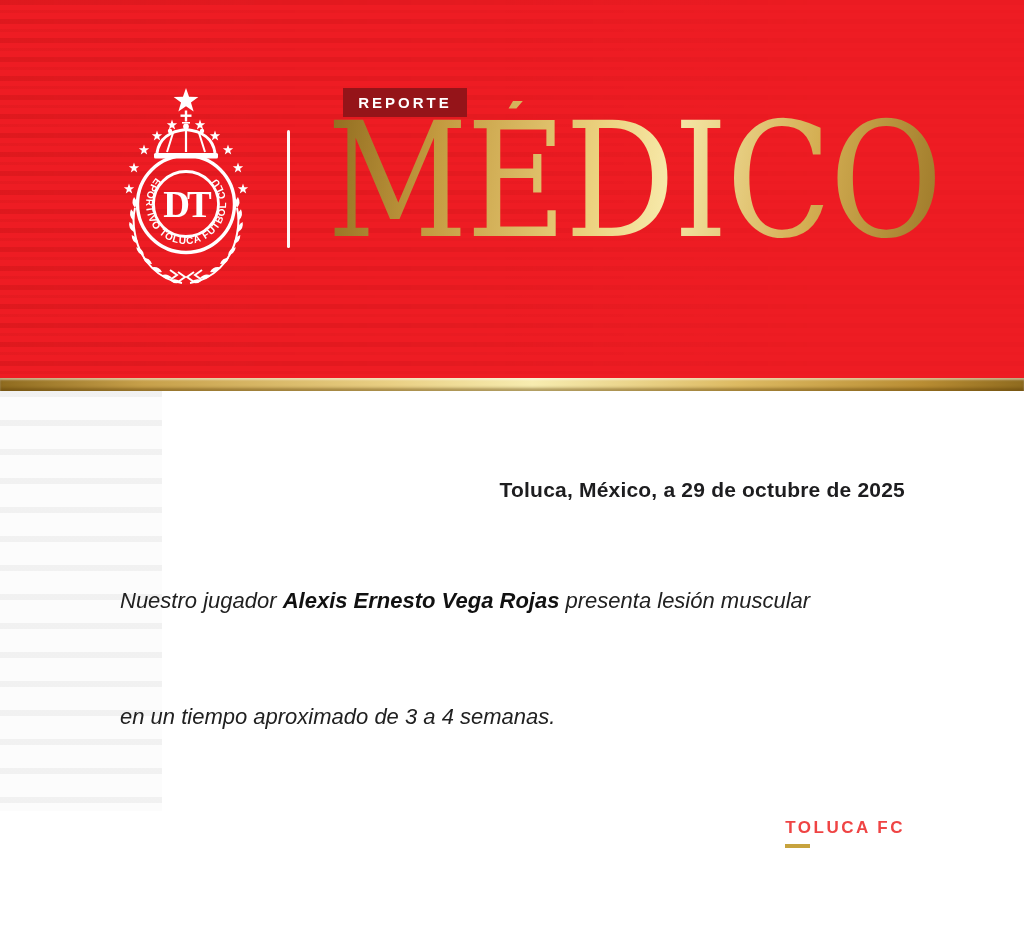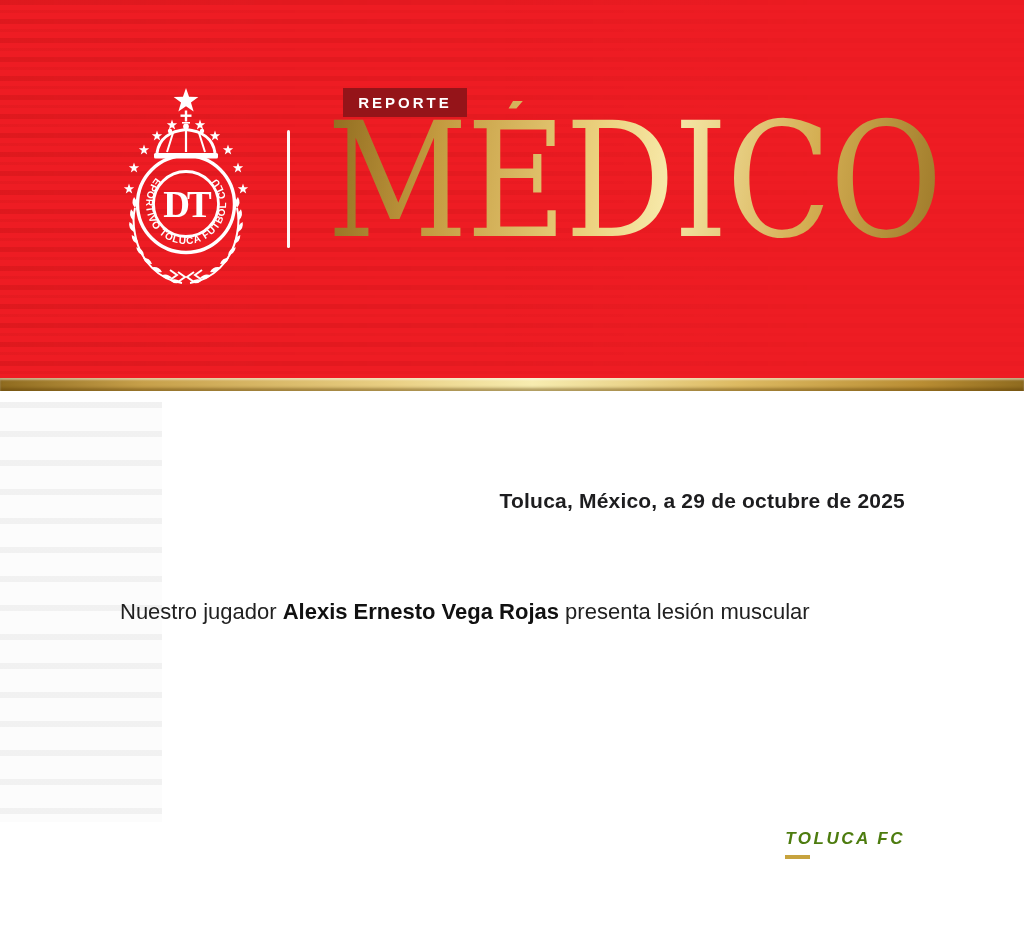--- a/index.html
+++ b/index.html
@@ -32,41 +32,41 @@
          transform:scaleX(0.86);transform-origin:left top;white-space:nowrap;
          background:linear-gradient(100deg,#8f6b1f 0%,#c39a3f 18%,#ecd27f 44%,#f6e8a8 55%,#d4ae52 78%,#9c7828 100%);
          -webkit-background-clip:text;background-clip:text;color:transparent;}
 
   
   .gold-bar{width:100%;height:13px;
     background:linear-gradient(90deg,#8f6b1f 0%,#c7a04a 14%,#e9cf83 38%,#f7ecb0 52%,#ddba62 72%,#b98d33 90%,#8f6b1f 100%);
     box-shadow:inset 0 2px 2px rgba(255,255,255,.45), inset 0 -3px 3px rgba(90,60,5,.45);}
 
   
-  .content{position:relative;width:100%;height:420px;background:#ffffff;margin-top:11px;}
+  .content{position:relative;width:100%;height:420px;background:#ffffff;}
   .left-texture{position:absolute;left:0;top:0;bottom:0;width:162px;
     background:
       repeating-linear-gradient(180deg,
         rgba(0,0,0,0.045) 0px, rgba(0,0,0,0.045) 6px,
         rgba(0,0,0,0.00) 6px, rgba(0,0,0,0.00) 29px),
       rgba(0,0,0,0.012);}
 
   .dateline{position:absolute;top:478px;right:119px;margin:0;
             font-size:21px;font-weight:bold;color:#1d1d1f;letter-spacing:.2px;}
   
   .dateline{top:87px;}
 
   .para{position:absolute;left:120px;margin:0;width:810px;
-        font-size:22px;line-height:31px;color:#212121;}
+        font-size:22px;line-height:31px;color:#212121;font-style:italic;}
   .para strong{font-weight:bold;color:#111;}
   .para-1{top:194px;}
   .para-2{top:279px;}
 
   .signature{position:absolute;top:427px;right:119px;text-align:left;}
-  .sig-text{color:#4d7c0f;font-weight:bold;font-size:17px;letter-spacing:2.5px;font-style:italic;}
+  .sig-text{color:#ef4444;font-weight:bold;font-size:17px;letter-spacing:2.5px;}
   .sig-underline{width:25px;height:4px;background:#c7a33e;margin-top:6px;}
 </style>
 </head>
 <body>
 
 <div class="poster">
 
   <header class="red-header">
     <div class="stripes-overlay"></div>
 
@@ -165,20 +165,21 @@
     <div class="left-texture"></div>
 
     <p class="dateline">Toluca, México, a 29 de octubre de 2025</p>
 
     <p class="para para-1">
       <span>Nuestro jugador </span><strong>Alexis Ernesto Vega Rojas</strong><span> presenta lesión muscular</span><br>
     </p>
 
     <p class="para para-2">
       <br>
+      <span>en un tiempo aproximado de 3 a 4 semanas.</span>
     </p>
 
     <div class="signature">
       <div class="sig-text">TOLUCA FC</div>
       <div class="sig-underline"></div>
     </div>
   </main>
 
 </div>
 

